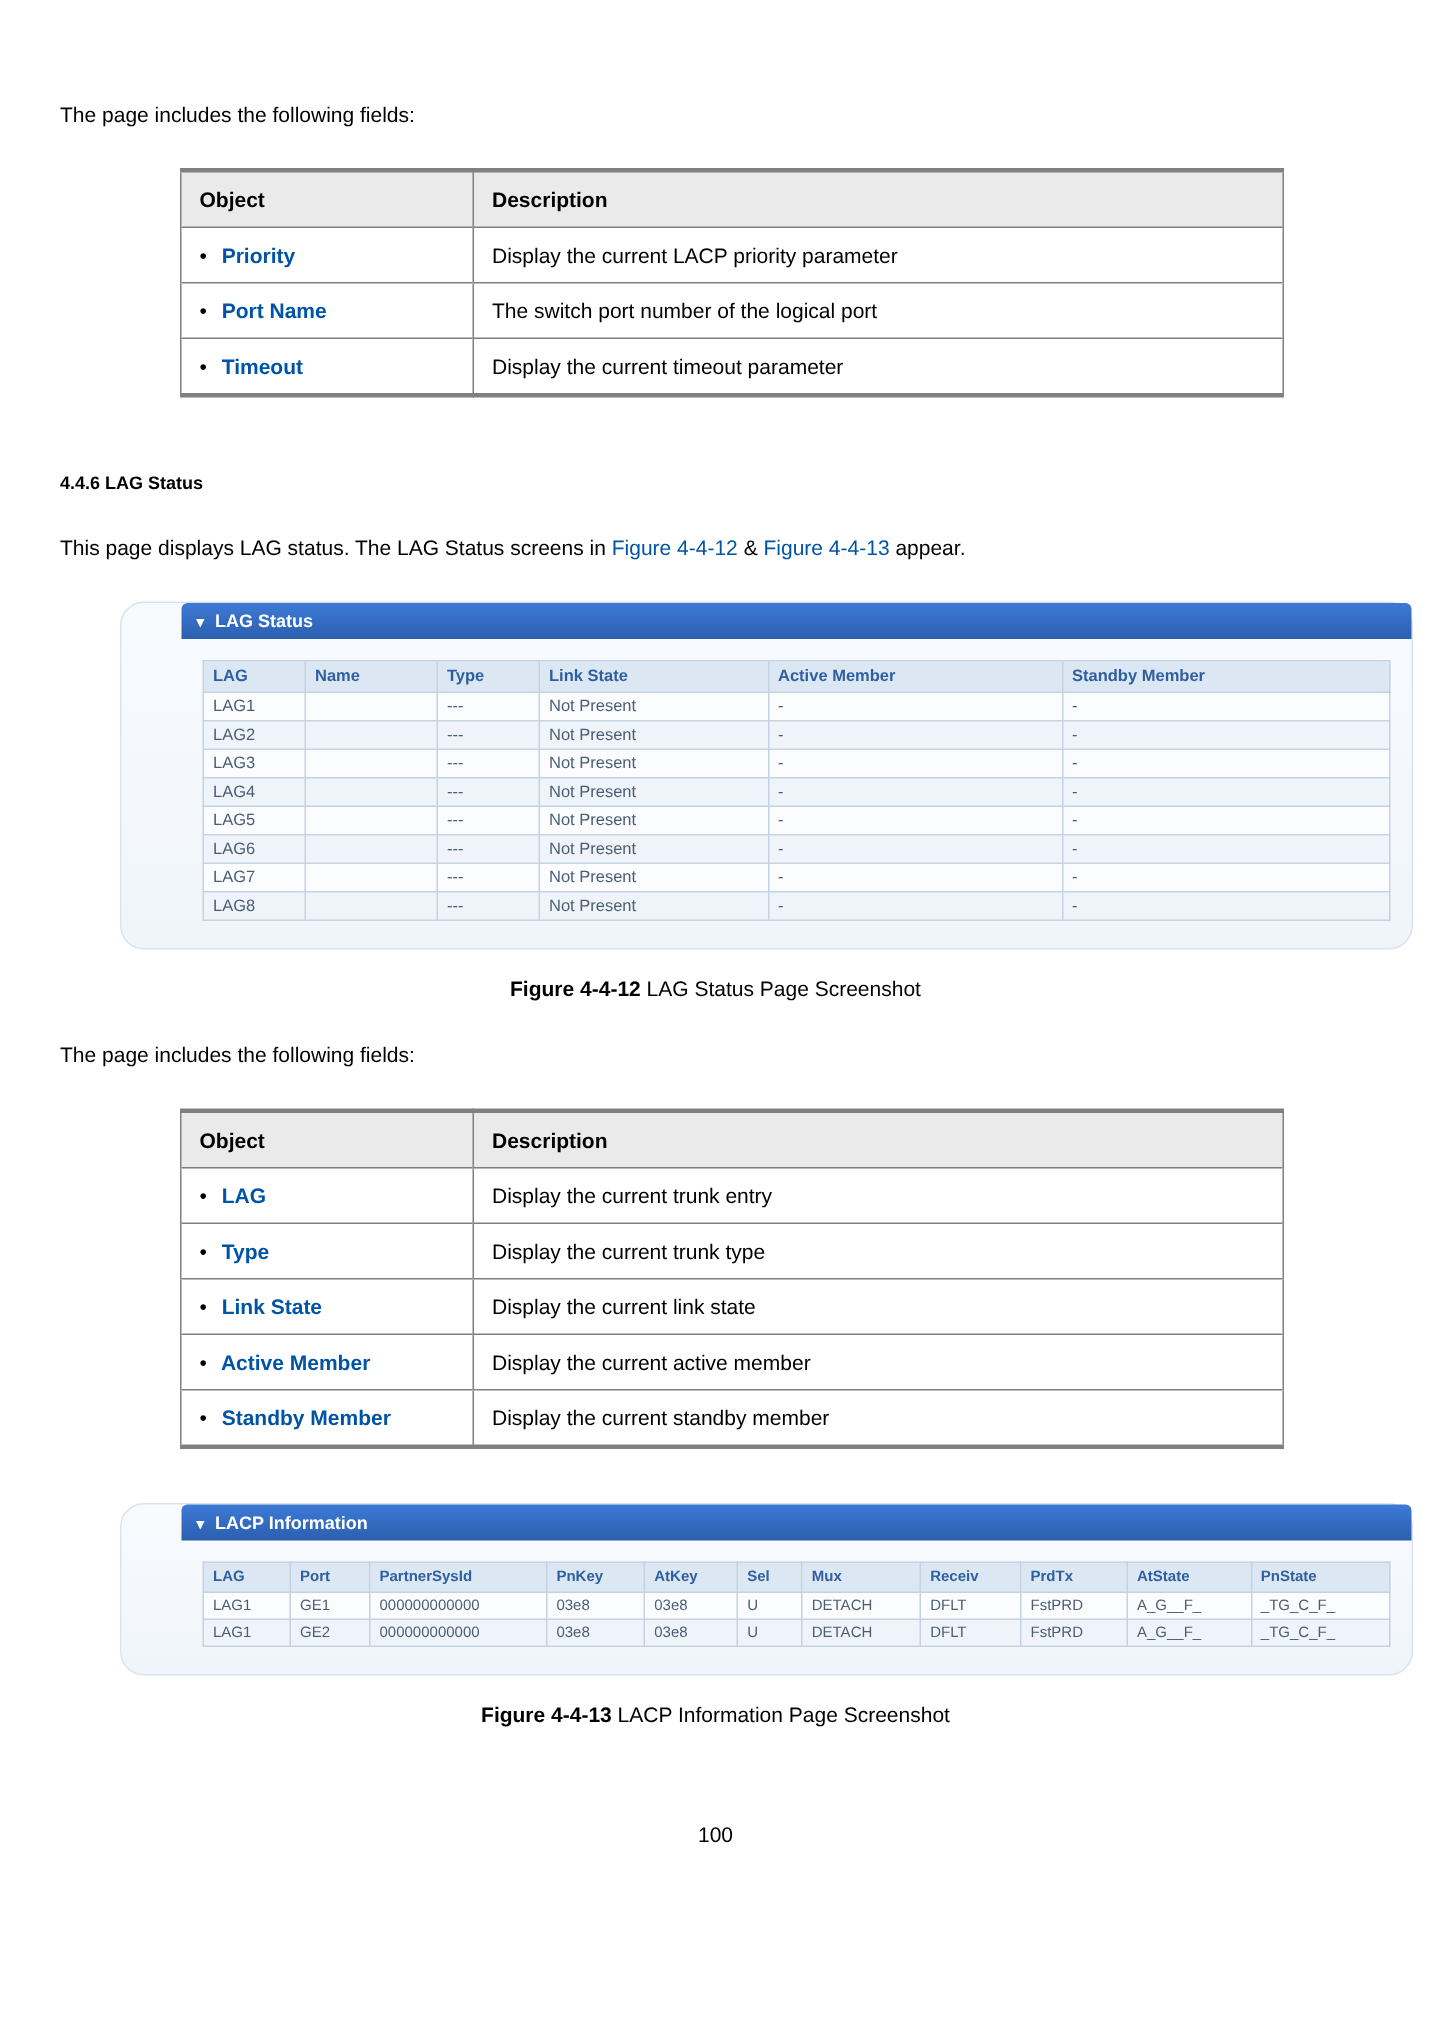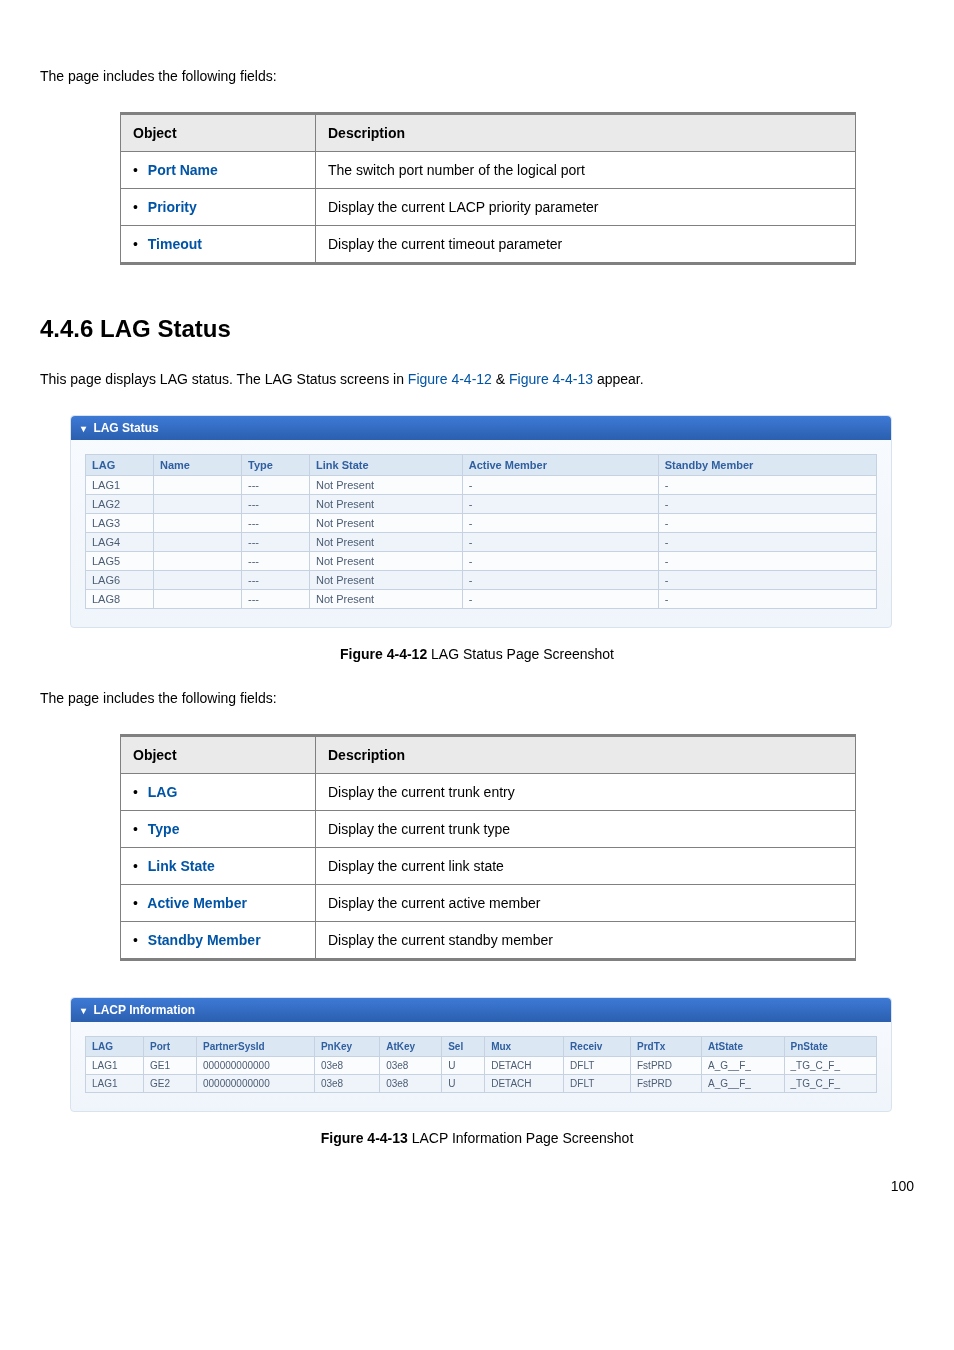--- a/index.html
+++ b/index.html
@@ -5,21 +5,21 @@
   body {
     margin: 0;
     padding: 40px;
     font-family: Arial, sans-serif;
     font-size: 14px;
     color: #000;
     background: #fff;
     width: 874px;
   }
   .para { margin: 28px 0; }
-  .section-title { font-size: 24px; font-weight: bold; margin-top: 50px; margin-bottom: 18px; }
+  .section-title { font-size: 12px; font-weight: bold; margin-top: 50px; margin-bottom: 18px; }
   .fig-link { color: #0054a6; }
   .fields-table {
     border-collapse: collapse;
     margin: 8px auto 8px 80px;
     width: 736px;
     border-top: 3px solid #808080;
     border-bottom: 3px solid #808080;
     padding-left: 40px;
   }
   .fields-table th, .fields-table td {
@@ -30,30 +30,31 @@
     text-align: left;
     vertical-align: middle;
   }
   .fields-table thead tr { background: #eaeaea; }
   .fields-table th { font-weight: bold; }
   .fields-table td.obj-cell { width: 170px; }
   .obj-bullet { color: #000; margin-right:6px;}
   .obj-name { color: #0054a6; font-weight: bold; }
   .figure-caption { text-align: center; margin: 18px 0 24px; }
   .figure-caption b { font-weight: bold; }
-  .page-num { text-align: right; margin-top: 32px; }
+  .page-num { text-align: center; margin-top: 64px; }
 
   
   .ss-panel {
-    margin: 28px auto 0 30px;
+    margin: 28px auto 0 40px;
     width: 820px;
     border: 1px solid #d9e3ee;
-    border-radius: 4px;
+    border-radius: 16px;
     background: linear-gradient(#f8fbfe,#f0f5fb);
     padding-bottom: 18px;
+    padding-left: 40px;
   }
   .ss-header {
     background: linear-gradient(#3d7ad6,#2b5faf);
     color: #fff;
     font-size: 12px;
     font-weight: bold;
     padding: 5px 10px;
     border-top-left-radius: 4px;
     border-top-right-radius: 4px;
     position: relative;
@@ -96,26 +97,26 @@
 
 <table class="fields-table">
   <thead>
     <tr>
       <th>Object</th>
       <th>Description</th>
     </tr>
   </thead>
   <tbody id="ft1-body">
       <tr>
+        <td class="obj-cell"><span class="obj-bullet">•</span><span class="obj-name"> Priority</span></td>
+        <td>Display the current LACP priority parameter</td>
+      </tr>
+      <tr>
         <td class="obj-cell"><span class="obj-bullet">•</span><span class="obj-name"> Port Name</span></td>
         <td>The switch port number of the logical port</td>
-      </tr>
-      <tr>
-        <td class="obj-cell"><span class="obj-bullet">•</span><span class="obj-name"> Priority</span></td>
-        <td>Display the current LACP priority parameter</td>
       </tr>
       <tr>
         <td class="obj-cell"><span class="obj-bullet">•</span><span class="obj-name"> Timeout</span></td>
         <td>Display the current timeout parameter</td>
       </tr>
     </tbody>
 </table>
 
 <div class="section-title">4.4.6 LAG Status</div>
 
@@ -176,20 +177,28 @@
           <tr>
             <td>LAG5</td>
             <td></td>
             <td>---</td>
             <td>Not Present</td>
             <td>-</td>
             <td>-</td>
           </tr>
           <tr>
             <td>LAG6</td>
+            <td></td>
+            <td>---</td>
+            <td>Not Present</td>
+            <td>-</td>
+            <td>-</td>
+          </tr>
+          <tr>
+            <td>LAG7</td>
             <td></td>
             <td>---</td>
             <td>Not Present</td>
             <td>-</td>
             <td>-</td>
           </tr>
           <tr>
             <td>LAG8</td>
             <td></td>
             <td>---</td>

